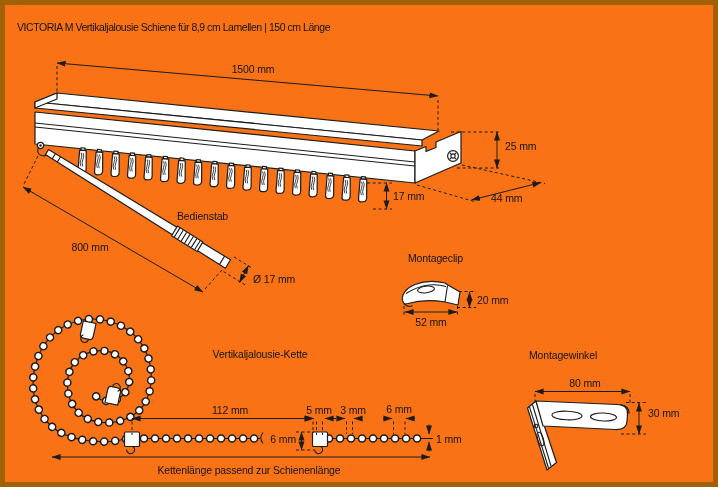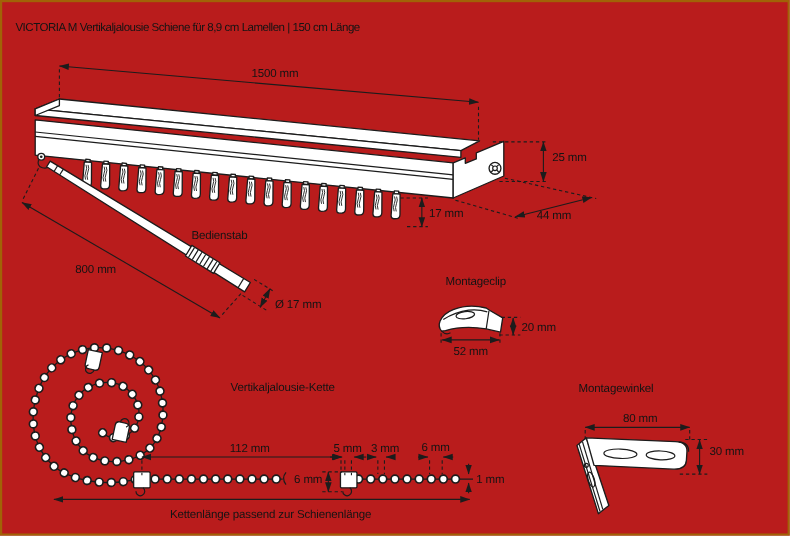--- a/index.html
+++ b/index.html
@@ -1,17 +1,17 @@
 <!DOCTYPE html>
 <html><head>
 <meta charset="utf-8">
 <style>
   html,body{margin:0;padding:0;background:#f3f3f3;}
-  #stage{position:relative;width:718px;height:487px;background:#b91c1c;
-         border:2px solid #a16207;box-sizing:border-box;overflow:hidden;}
+  #stage{position:relative;width:718px;height:487px;background:#f97316;
+         border:5px solid #a16207;box-sizing:border-box;overflow:hidden;}
   svg{display:block;}
   .ln   {stroke:#1c1c1c;stroke-width:1.1;fill:none;stroke-linejoin:round;}
   .shape{stroke:#1c1c1c;stroke-width:1.2;fill:#ffffff;stroke-linejoin:round;}
   .dim  {stroke:#1c1c1c;stroke-width:1;fill:none;}
   .dash {stroke:#1c1c1c;stroke-width:1;fill:none;stroke-dasharray:3 2.6;}
   .cord {stroke:#1c1c1c;stroke-width:1.2;fill:none;}
   .beadOuter{stroke:#1c1c1c;stroke-width:8.6;stroke-dasharray:0.01 11;
              stroke-linecap:round;fill:none;}
   .beadInner{stroke:#ffffff;stroke-width:5.6;stroke-dasharray:0.01 11;
              stroke-linecap:round;fill:none;}

